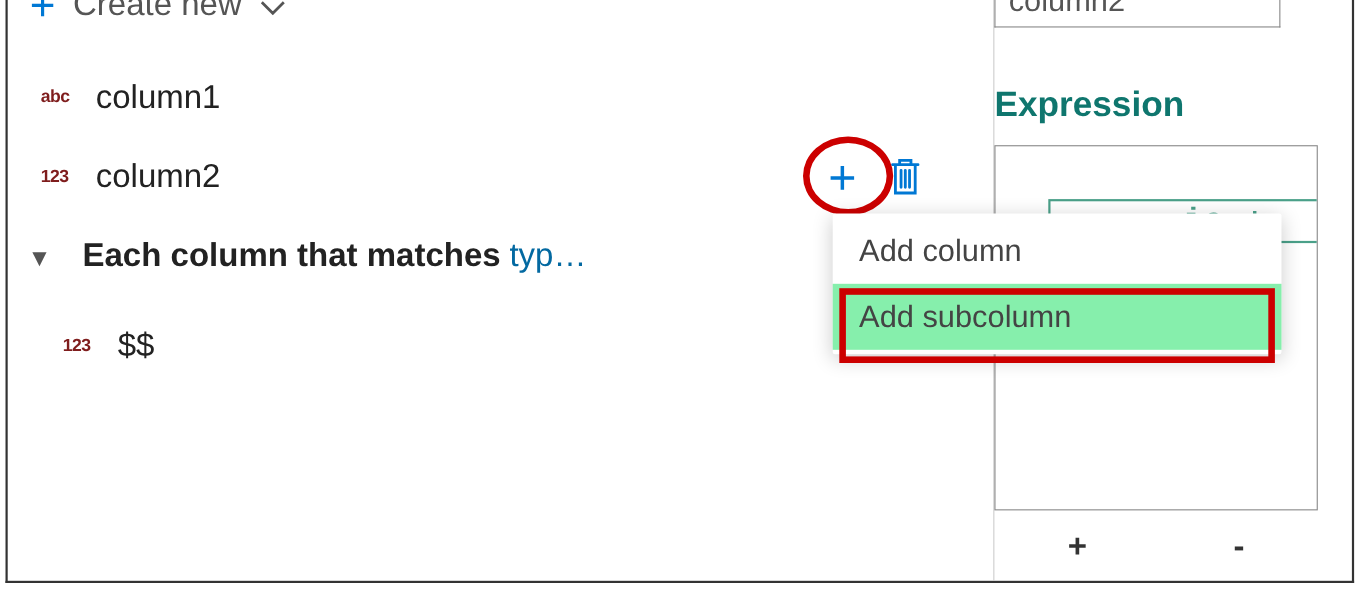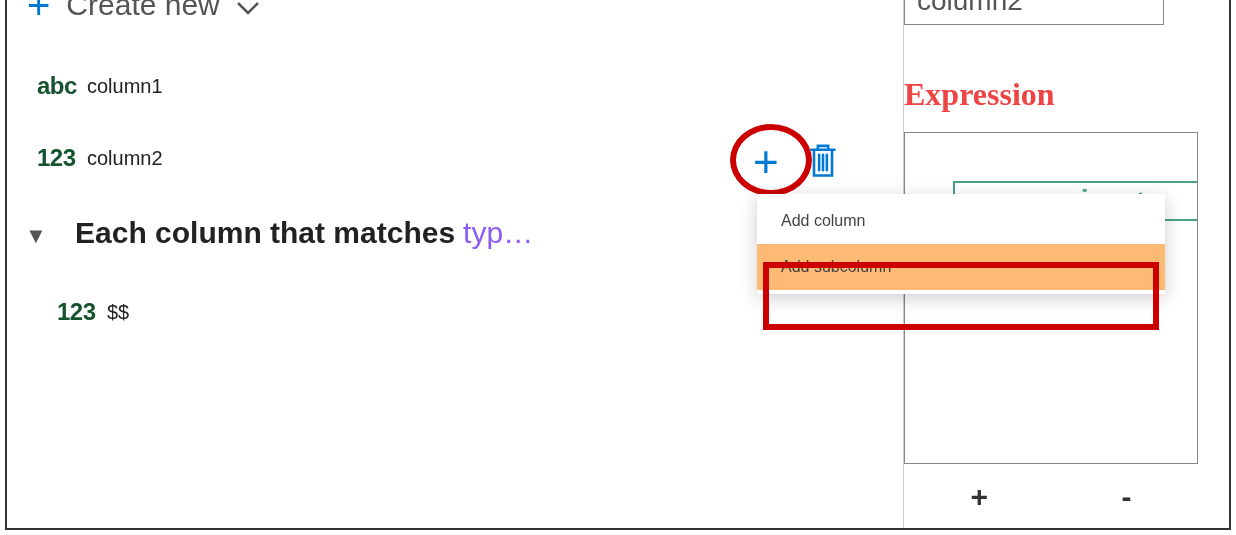--- a/index.html
+++ b/index.html
@@ -64,36 +64,36 @@
       align-items: center;
       font-size: 30px;
       color: #222;
     }
     .row1 { left: 30px; top: 72px; }
     .row2 { left: 30px; top: 144px; }
     .row3 { left: 18px; top: 216px; align-items: baseline; }
     .row4 { left: 50px; top: 298px; }
     .type-badge {
       font-family: Arial, sans-serif;
-      font-size: 24px;
+      font-size: 16px;
       font-weight: 700;
-      color: #14532d;
+      color: #7f1d1d;
       width: 50px;
       text-align: left;
       letter-spacing: -0.5px;
     }
-    .col-label { font-size: 20px; color: #222; }
+    .col-label { font-size: 30px; color: #222; }
     .chevron-down-filled {
       width: 50px;
       font-size: 22px;
       color: #555;
       display: inline-block;
     }
     .match-text { color: #222; font-weight: bold; }
-    .match-type { color: #8b5cf6; margin: 0 8px; }
+    .match-type { color: #0369a1; margin: 0 8px; }
     
     .row2-actions {
       position: absolute;
       left: 746px;
       top: 140px;
       display: flex;
       align-items: center;
       gap: 28px;
     }
     .plus-blue {
@@ -123,27 +123,27 @@
       left: 750px;
       top: 194px;
       width: 408px;
       background: #fff;
       box-shadow: 0 4px 18px rgba(0,0,0,0.2);
       border-radius: 2px;
       z-index: 5;
       padding: 4px 0;
     }
     .dropdown-item {
-      font-size: 16px;
+      font-size: 28px;
       color: #444;
       padding: 14px 24px;
       cursor: pointer;
     }
     .dropdown-item.hover {
-      background: #fdba74;
+      background: #86efac;
     }
     .red-box {
       position: absolute;
       left: 756px;
       top: 262px;
       width: 396px;
       height: 68px;
       border: 6px solid #cc0000;
       z-index: 6;
       pointer-events: none;
@@ -163,22 +163,21 @@
       display: flex;
       align-items: flex-start;
       overflow: hidden;
     }
     .side-heading {
       position: absolute;
       top: 76px;
       left: 0;
       font-size: 32px;
       font-weight: 600;
-      color: #ef4444;
-      font-family: Liberation Serif, serif;
+      color: #0f766e;
     }
     .expr-box {
       position: absolute;
       top: 132px;
       left: 0;
       width: 294px;
       height: 332px;
       border: 1px solid #888;
       overflow: hidden;
     }

